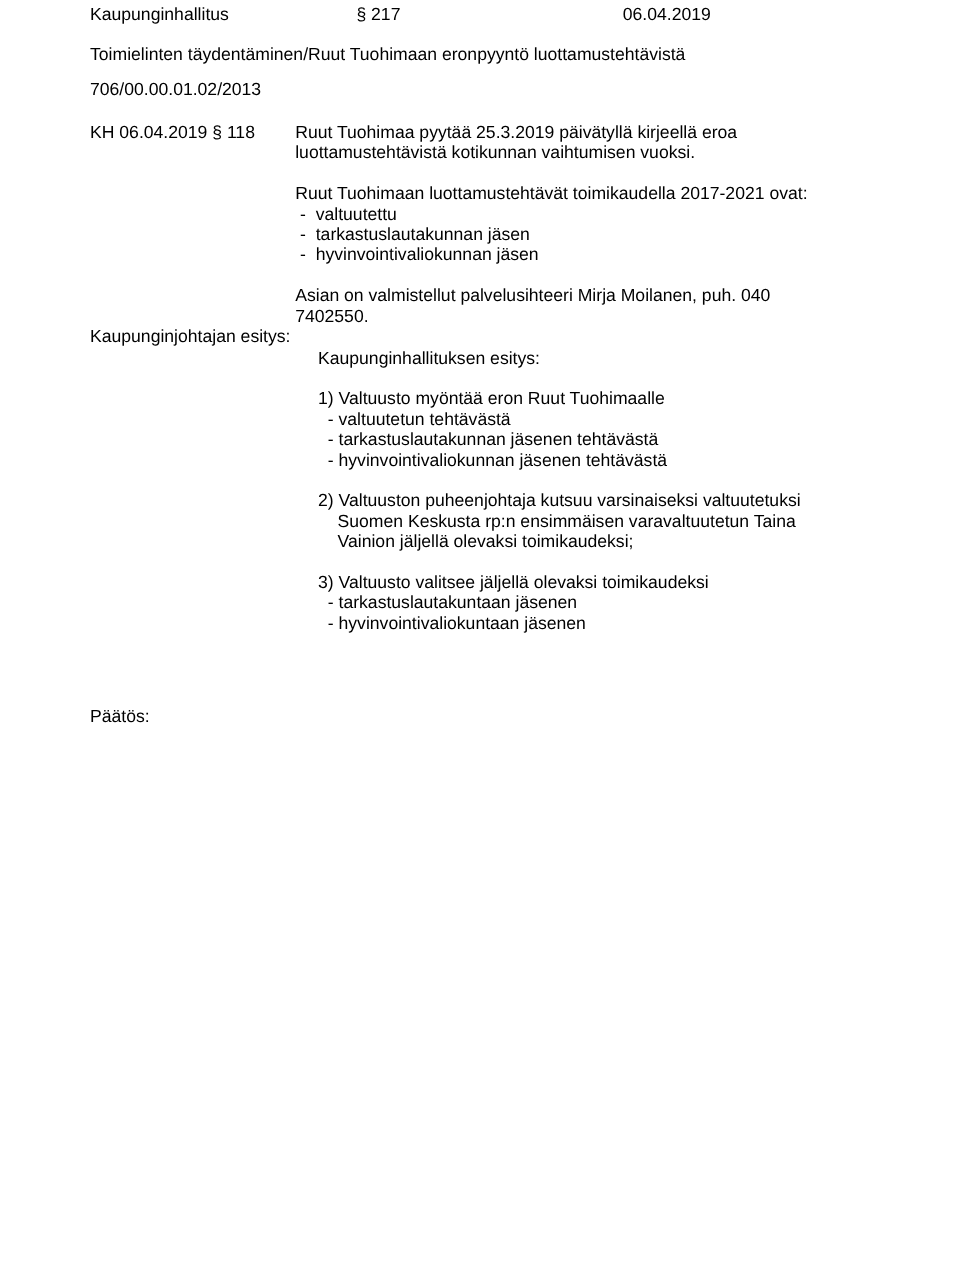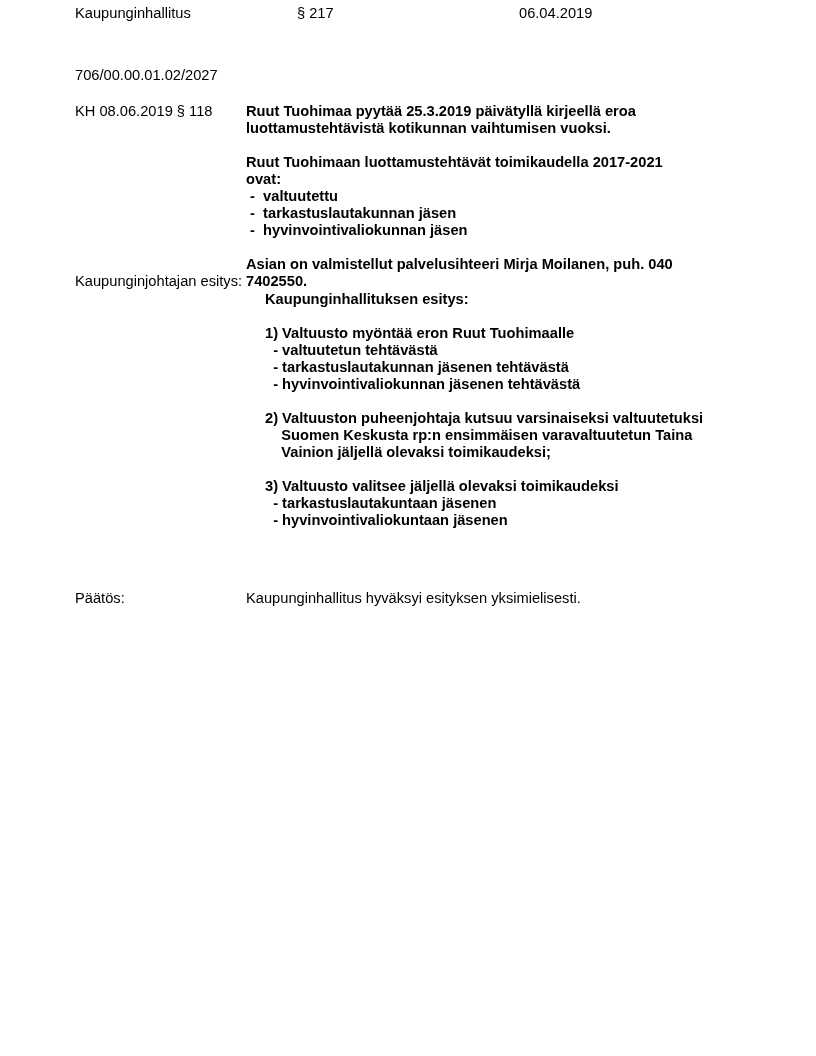--- a/index.html
+++ b/index.html
@@ -34,37 +34,38 @@
   .section .label {
     position: absolute;
     left: 75px;
     top: 0;
     white-space: nowrap;
   }
   .section .content {
     margin-left: 246px;
     width: 450px;
   }
-  .multiline { white-space: pre-wrap; font-weight: bold; }
+  .multiline { white-space: pre-wrap; }
   .sec-proposal .content { padding-top: 18px; }
 </style>
 </head>
 <body>
 
 <div class="page">
 
   <div class="pos hdr-org">Kaupunginhallitus</div>
   <div class="pos hdr-sec">§ 217</div>
   <div class="pos hdr-date">06.04.2019</div>
 
+  <div class="pos title">Toimielinten täydentäminen/Ruut Tuohimaan eronpyyntö luottamustehtävistä</div>
 
-  <div class="pos caseno">706/00.00.01.02/2027</div>
+  <div class="pos caseno">706/00.00.01.02/2013</div>
 
   <div class="section sec-kh">
-    <div class="label">KH 08.06.2019 § 118</div>
+    <div class="label">KH 06.04.2019 § 118</div>
     <div class="content multiline">Ruut Tuohimaa pyytää 25.3.2019 päivätyllä kirjeellä eroa
 luottamustehtävistä kotikunnan vaihtumisen vuoksi.
 
 Ruut Tuohimaan luottamustehtävät toimikaudella 2017-2021 ovat:
  -  valtuutettu
  -  tarkastuslautakunnan jäsen
  -  hyvinvointivaliokunnan jäsen
 
 Asian on valmistellut palvelusihteeri Mirja Moilanen, puh. 040 7402550.</div>
   </div>
@@ -82,16 +83,15 @@
     Suomen Keskusta rp:n ensimmäisen varavaltuutetun Taina
     Vainion jäljellä olevaksi toimikaudeksi;
 
 3) Valtuusto valitsee jäljellä olevaksi toimikaudeksi
   - tarkastuslautakuntaan jäsenen
   - hyvinvointivaliokuntaan jäsenen</div>
   </div>
 
   <div class="section sec-decision">
     <div class="label">Päätös:</div>
-    <div class="content">Kaupunginhallitus hyväksyi esityksen yksimielisesti.</div>
   </div>
 
 </div>
 
 </body></html>

